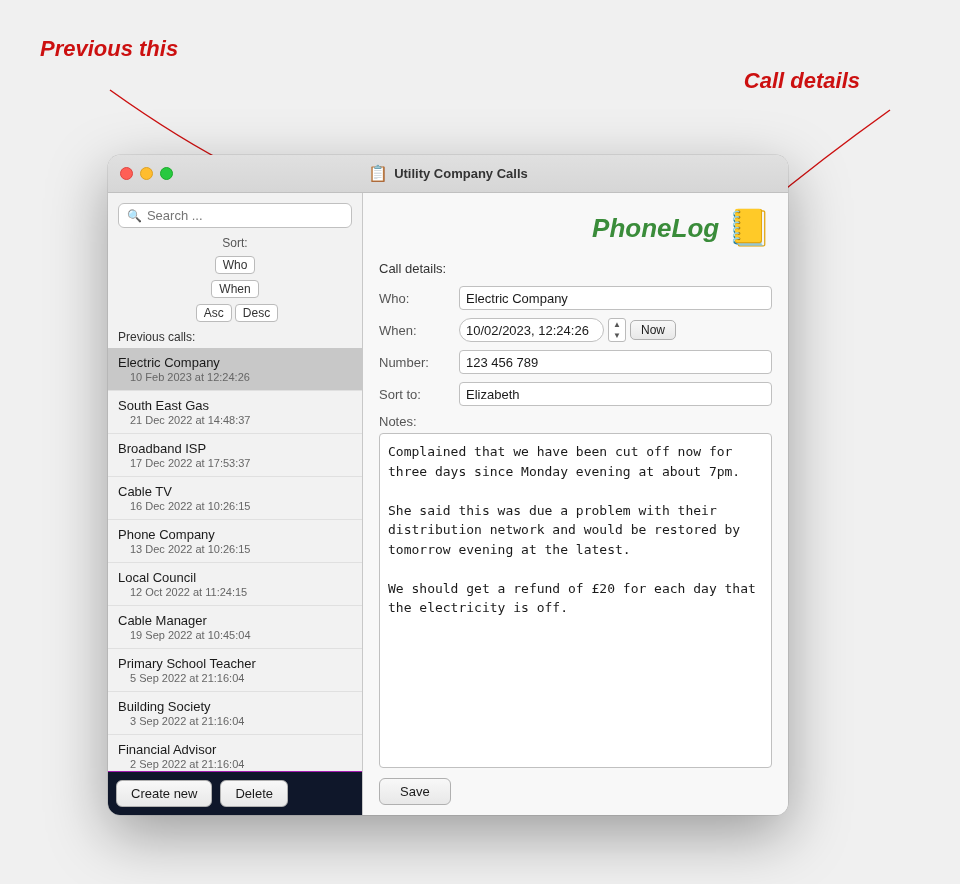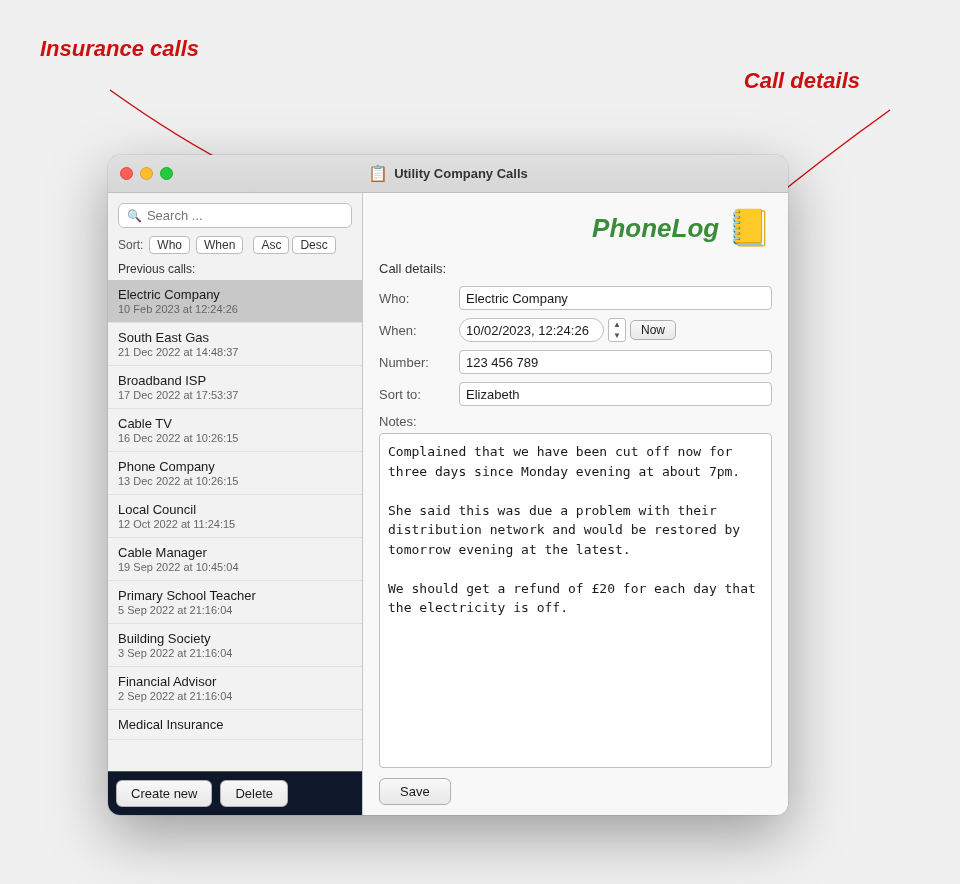--- a/index.html
+++ b/index.html
@@ -132,20 +132,21 @@
     }
 
     
     .sort-row {
       display: flex;
       align-items: center;
       gap: 6px;
       padding: 0 10px 8px 10px;
       font-size: 12px;
       color: #555;
+      flex-direction: column;
     }
     .sort-label { font-size: 12px; color: #555; }
     .sort-btn {
       background: white;
       border: 1px solid #bbb;
       border-radius: 4px;
       padding: 1px 7px;
       font-size: 12px;
       cursor: pointer;
       color: #333;
@@ -188,20 +189,21 @@
     }
     .call-item-name {
       font-size: 13px;
       font-weight: 500;
       color: #1a1a1a;
     }
     .call-item-date {
       font-size: 11px;
       color: #666;
       margin-top: 1px;
+      margin-left: 12px;
     }
 
     
     .left-bottom {
       padding: 8px;
       display: flex;
       gap: 8px;
       border-top: 1px solid #a21caf;
       background: #0f172a;
     }
@@ -355,21 +357,21 @@
       border-radius: 6px;
       padding: 5px 20px;
       font-size: 13px;
       cursor: pointer;
       color: #1a1a1a;
     }
   </style>
 </head>
 <body>
 
-<div class="annotation" id="ann-previous">Insurance calls</div>
+<div class="annotation" id="ann-previous">Previous this</div>
 
 <div class="annotation" id="ann-calldetails">Call details</div>
 
 <svg class="arrow-svg" style="top:80px;left:100px;width:160px;height:100px;">
   <path d="M 10 10 Q 80 60 140 90" stroke="#cc1010" stroke-width="1.5" fill="none" marker-end="url(#arrowhead1)"></path>
   <defs>
     <marker id="arrowhead1" markerWidth="8" markerHeight="8" refX="6" refY="3" orient="auto">
       <path d="M0,0 L0,6 L8,3 z" fill="#cc1010"></path>
     </marker>
   </defs>

